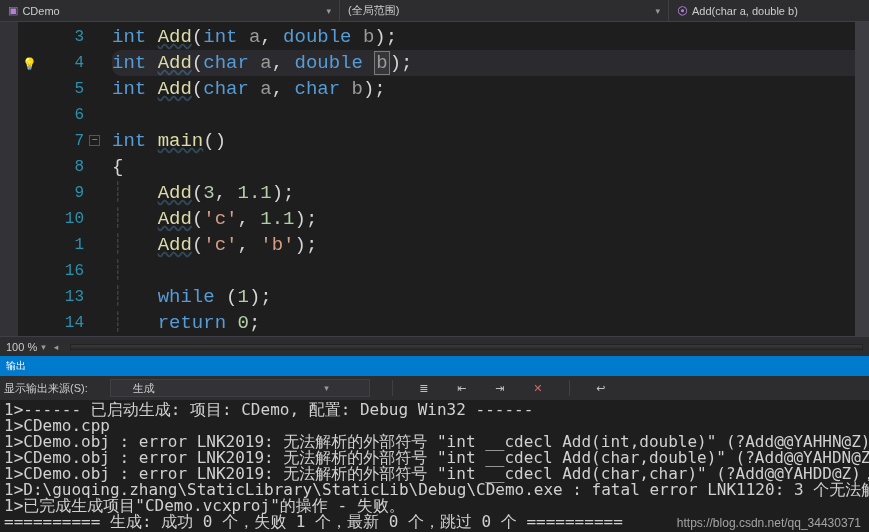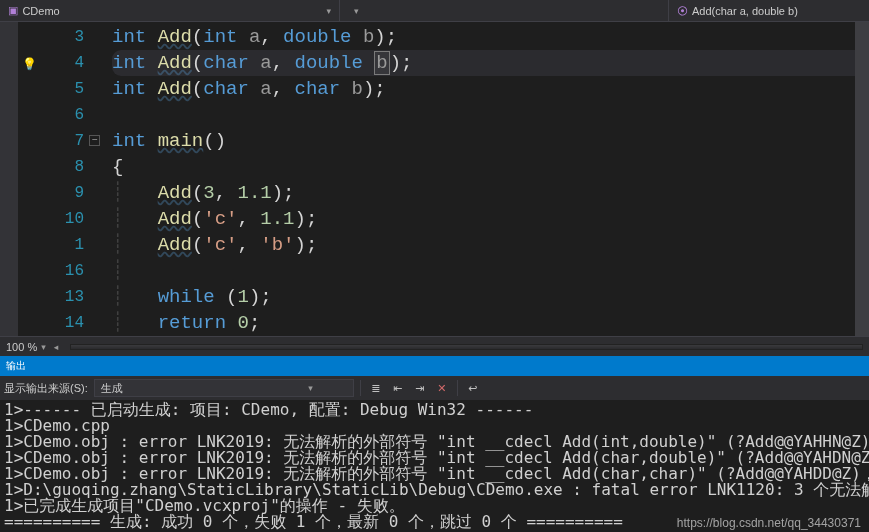--- a/index.html
+++ b/index.html
@@ -133,27 +133,27 @@
 }
 .output-toolbar {
   height: 24px;
   background: #2d2d30;
   display: flex;
   align-items: center;
   font-family: 'Microsoft YaHei','Segoe UI',sans-serif;
   font-size: 11px;
   color: #ccc;
   padding: 0 4px;
-  gap: 4px;
+  gap: 20px;
 }
 .output-toolbar .src-label { margin-right: 2px; }
 .output-toolbar .src-dd {
   background: #333337;
   border: 1px solid #3f3f46;
-  padding: 1px 40px 1px 6px;
+  padding: 1px 40px 1px 22px;
   display: inline-flex;
   align-items: center;
   height: 18px;
   min-width: 260px;
 }
 .tb-icon {
   width: 18px; height: 18px;
   display: inline-flex;
   align-items: center;
   justify-content: center;
@@ -192,20 +192,21 @@
 </head>
 <body>
 
 <div class="top-bar">
   <div class="top-dropdown" style="width:340px">
     <span style="color:#b180d7;margin-right:4px">▣</span>
     <span class="label">CDemo</span>
     <span class="chevron">▾</span>
   </div>
   <div class="top-dropdown wide">
+    <span class="label">(全局范围)</span>
     <span class="chevron">▾</span>
   </div>
   <div class="top-dropdown" style="width:200px;border-right:none">
     <span class="fn-icon">⦿</span>
     <span class="label">Add(char a, double b)</span>
   </div>
 </div>
 
 <div class="editor-area">
   <div class="left-margin"></div>

